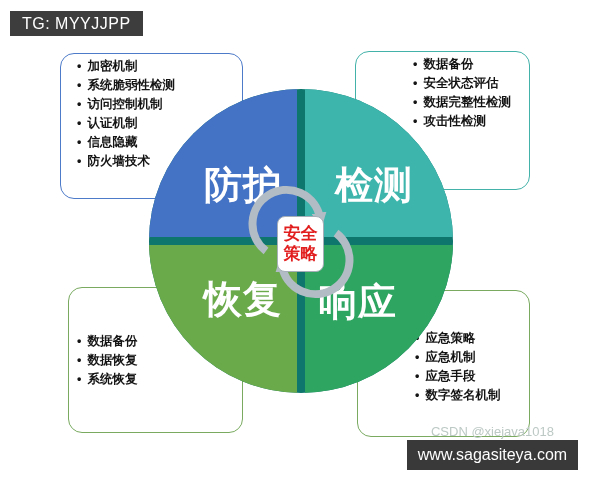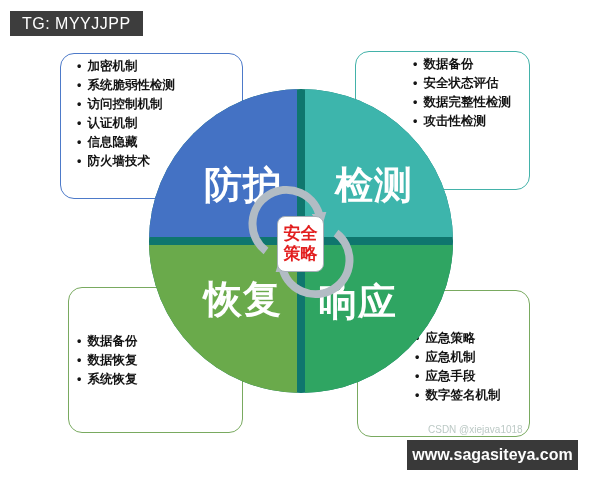--- a/index.html
+++ b/index.html
@@ -9,25 +9,25 @@
   }
   
   .tg-badge{
     position:absolute;left:10px;top:11px;height:25px;min-width:130px;
     background:#3d3d3d;color:#fff;font-size:16px;letter-spacing:.5px;
     display:flex;align-items:center;padding:0 12px;box-sizing:border-box;z-index:6;
   }
   .site-badge{
     position:absolute;left:407px;top:440px;width:171px;height:30px;
     background:#393939;color:#fdfdfd;font-size:16px;
-    display:flex;align-items:center;justify-content:center;z-index:6;font-weight:bold;
+    display:flex;align-items:center;justify-content:center;z-index:6;
   }
   .watermark{
-    position:absolute;left:428px;top:424px;width:126px;
-    color:#bcc9c5;font-size:10px;z-index:5;white-space:nowrap;
+    position:absolute;left:428px;top:424px;width:126px;text-align:right;
+    color:#bcc9c5;font-size:13px;z-index:5;white-space:nowrap;
   }
   
   .note-box{
     position:absolute;background:#fff;border-radius:14px;box-sizing:border-box;z-index:1;
   }
   .note-box ul{margin:0;padding:0;list-style:none;}
   .note-box li{
     font-size:12.5px;font-weight:700;color:#141414;line-height:19px;white-space:nowrap;
   }
   .note-box li::before{content:"\2022";margin-right:6px;font-weight:700;}

